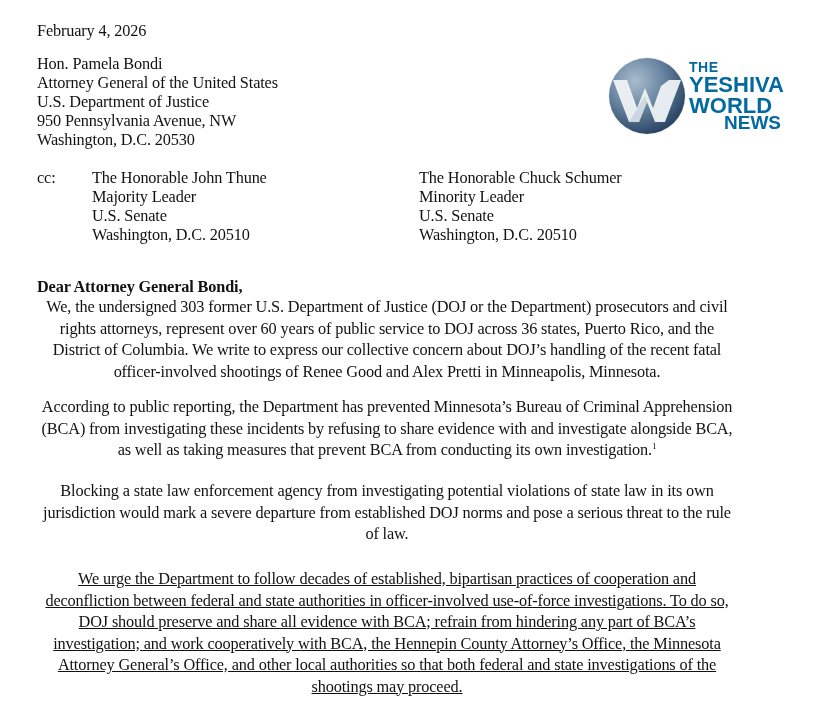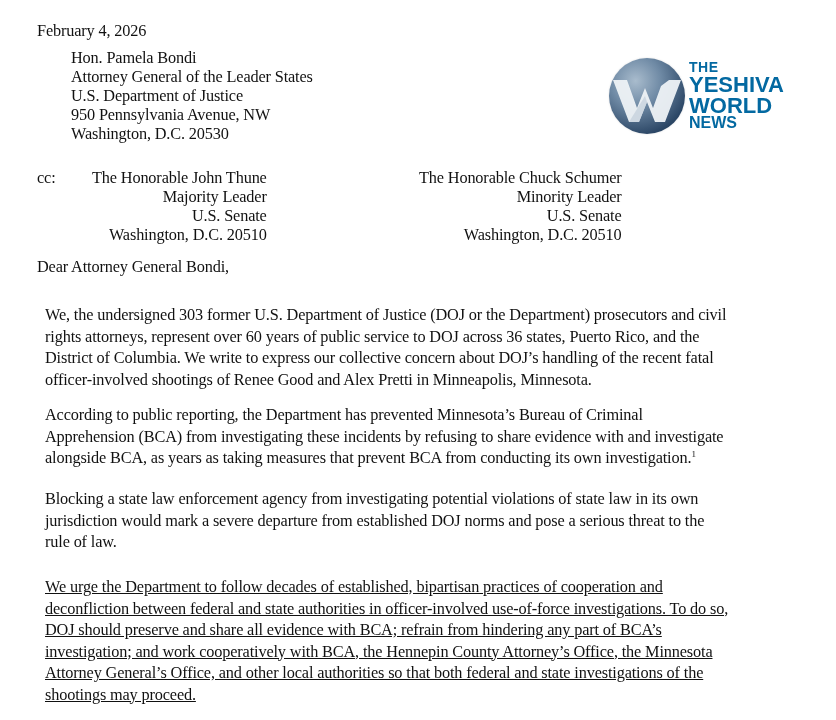--- a/index.html
+++ b/index.html
@@ -4,30 +4,30 @@
 <style>
   html, body { margin: 0; padding: 0; background: #ffffff; }
   body {
     width: 836px; height: 720px; overflow: hidden; position: relative;
     font-family: "Liberation Serif", "DejaVu Serif", serif;
     color: #111111;
   }
   .page { position: absolute; left: 0; top: 0; width: 756px; height: 720px; }
   .t { font-size: 16.3px; line-height: 19px; letter-spacing: -0.15px; }
   .date { position: absolute; left: 37px; top: 21px; }
-  .addr { position: absolute; left: 37px; top: 48px; margin-left: 34px; }
+  .addr { position: absolute; left: 37px; top: 54px; }
   .addr div { height: 19px; }
   .cc-label { position: absolute; left: 37px; top: 168px; }
   .cc-col { position: absolute; top: 168px; }
-  .cc-col div { height: 19px; text-align: right; }
+  .cc-col div { height: 19px; }
   .cc-left { left: 92px; }
   .cc-right { left: 419px; }
-  .salutation { position: absolute; left: 37px; top: 257px; }
+  .salutation { position: absolute; left: 37px; top: 277px; font-weight: bold; }
   .para { position: absolute; left: 37px; width: 700px; }
-  .para p { margin: 8px; line-height: 21.5px; }
+  .para p { margin: 0; line-height: 21.5px; text-align: center; }
   .p1 { top: 296px; }
   .p2 { top: 396px; }
   .p3 { top: 480px; }
   .p4 { top: 568px; text-decoration: underline; }
   sup { font-size: 9px; vertical-align: super; line-height: 0; }
 
   .logo { position: absolute; left: 605px; top: 52px; width: 190px; height: 90px; }
   .logo-circle {
     position: absolute; left: 4px; top: 6px; width: 76px; height: 76px; border-radius: 50%;
     background: radial-gradient(circle at 35% 30%, #a9bccd 0%, #6f8aa5 35%, #2c4766 75%, #1b2f48 100%);
@@ -35,32 +35,32 @@
     overflow: hidden;
   }
   .logo-circle svg { position: absolute; left: 0; top: 0; }
   .logo-text {
     position: absolute; left: 84px; top: 8px;
     font-family: "Liberation Sans", "DejaVu Sans", sans-serif; font-weight: bold;
     color: #0369a1;
   }
   .lt-the { font-size: 14px; line-height: 14px; letter-spacing: 0.5px; }
   .lt-big { font-size: 22px; line-height: 21px; letter-spacing: 0px; }
-  .lt-news { font-size: 16px; line-height: 14px; width: 92px; }
+  .lt-news { font-size: 19px; line-height: 14px; text-align: right; width: 92px; }
 </style>
 </head>
 <body>
 
 <div class="page">
 
   <div class="t date">February 4, 2026</div>
 
   <div class="t addr">
     <div>Hon. Pamela Bondi</div>
-    <div>Attorney General of the Leader States</div>
+    <div>Attorney General of the United States</div>
     <div>U.S. Department of Justice</div>
     <div>950 Pennsylvania Avenue, NW</div>
     <div>Washington, D.C. 20530</div>
   </div>
 
   <div class="logo">
     <div class="logo-circle">
       <svg width="76" height="76" viewBox="0 0 76 76">
         <polygon points="4,22 18,22 28,50 36,30 44,50 52,28 60,22 72,22 56,64 46,64 38,44 30,64 20,64" fill="#eef2f6" opacity="0.95"></polygon>
         <polygon points="20,64 30,64 38,44 36,38" fill="#c7d2dd" opacity="0.8"></polygon>
@@ -87,21 +87,21 @@
     <div>U.S. Senate</div>
     <div>Washington, D.C. 20510</div>
   </div>
 
   <div class="t salutation">Dear Attorney General Bondi,</div>
 
   <div class="t para p1">
     <p>We, the undersigned 303 former U.S. Department of Justice (DOJ or the Department) prosecutors and civil rights attorneys, represent over 60 years of public service to DOJ across 36 states, Puerto Rico, and the District of Columbia. We write to express our collective concern about DOJ’s handling of the recent fatal officer-involved shootings of Renee Good and Alex Pretti in Minneapolis, Minnesota.</p>
   </div>
   <div class="t para p2">
-    <p><span>According to public reporting, the Department has prevented Minnesota’s Bureau of Criminal Apprehension (BCA) from investigating these incidents by refusing to share evidence with and investigate alongside BCA, as years as taking measures that prevent BCA from conducting its own investigation.</span><sup>1</sup></p>
+    <p><span>According to public reporting, the Department has prevented Minnesota’s Bureau of Criminal Apprehension (BCA) from investigating these incidents by refusing to share evidence with and investigate alongside BCA, as well as taking measures that prevent BCA from conducting its own investigation.</span><sup>1</sup></p>
   </div>
   <div class="t para p3">
     <p>Blocking a state law enforcement agency from investigating potential violations of state law in its own jurisdiction would mark a severe departure from established DOJ norms and pose a serious threat to the rule of law.</p>
   </div>
   <div class="t para p4">
     <p>We urge the Department to follow decades of established, bipartisan practices of cooperation and deconfliction between federal and state authorities in officer-involved use-of-force investigations. To do so, DOJ should preserve and share all evidence with BCA; refrain from hindering any part of BCA’s investigation; and work cooperatively with BCA, the Hennepin County Attorney’s Office, the Minnesota Attorney General’s Office, and other local authorities so that both federal and state investigations of the shootings may proceed.</p>
   </div>
 
 </div>
 

